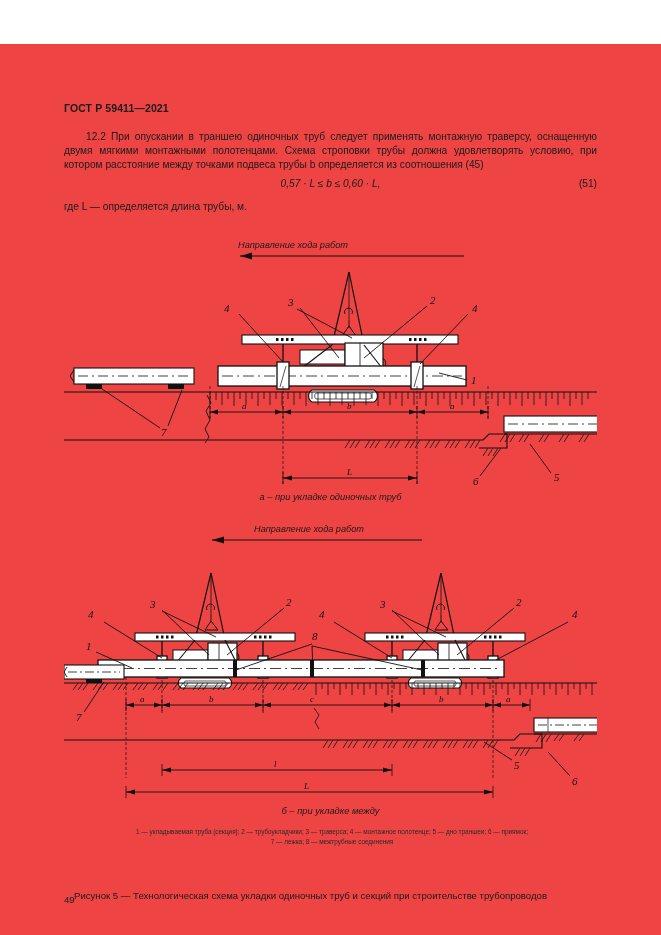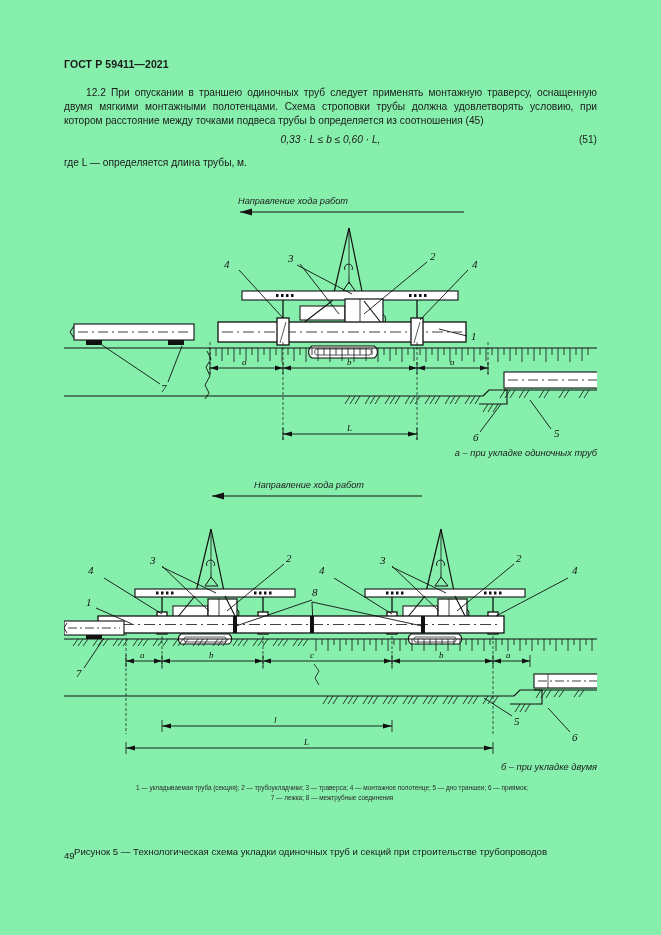--- a/index.html
+++ b/index.html
@@ -11,21 +11,22 @@
     width: 661px;
     height: 935px;
     position: relative;
     font-family: "Liberation Sans", sans-serif;
     color: #1a1a1a;
     overflow: hidden;
   }
   .page {
     position: absolute;
     inset: 0;
-    background: #86efac;
+    background: #ef4444;
+    margin-top: 44px;
   }
   .content {
     position: absolute;
     left: 64px;
     top: 0;
     width: 533px;
     height: 935px;
   }
   
   .doc-header {
@@ -82,21 +83,21 @@
 
   .dir-label {
     position: absolute;
     font-size: 9.2px;
     white-space: nowrap;
     font-style: italic;
   }
   .sub-caption {
     position: absolute;
     left: 0; right: 0;
-    text-align: right;
+    text-align: center;
     font-size: 9.3px;
     font-style: italic;
   }
 
   
   .legend {
     position: absolute;
     top: 783px;
     left: 8px;
     width: 520px;
@@ -131,21 +132,21 @@
  <div class="content">
 
   <div class="doc-header">ГОСТ Р 59411—2021</div>
 
   <div class="body-text">
     <div class="para-indent">
       <span>12.2</span>
       <span>При опускании в траншею одиночных труб следует применять монтажную траверсу, оснащенную двумя мягкими монтажными полотенцами. Схема строповки трубы должна удовлетворять условию, при котором расстояние между точками подвеса трубы b определяется из соотношения (45)</span>
     </div>
     <div class="formula-row">
-      <span class="formula ital">0,33 · L ≤ b ≤ 0,60 · L,</span>
+      <span class="formula ital">0,57 · L ≤ b ≤ 0,60 · L,</span>
       <span class="formula-num">(51)</span>
     </div>
     <div class="where-line">где L — определяется длина трубы, м.</div>
   </div>
 
   <div class="fig" id="fig-a">
     <div class="dir-label" style="left:174px; top:0px;">Направление хода работ</div>
 
     <svg width="533" height="248" viewBox="0 0 533 248">
       <g stroke="#111" fill="none" stroke-width="1">
@@ -707,21 +708,21 @@
 
       <text class="dim" x="76" y="184">a</text>
       <text class="dim" x="145" y="184">b</text>
       <text class="dim" x="246" y="184">c</text>
       <text class="dim" x="375" y="184">b</text>
       <text class="dim" x="442" y="184">a</text>
       <text class="dim" x="210" y="249">l</text>
       <text class="dim" x="240" y="271">L</text>
     </svg>
 
-    <div class="sub-caption" style="top:288px;">б – при укладке двумя</div>
+    <div class="sub-caption" style="top:288px;">б – при укладке между</div>
   </div>
 
   <div class="legend">
     <div>1 —  укладываемая труба (секция); 2 —  трубоукладчики; 3 —  траверса; 4 —  монтажное полотенце; 5 — дно траншеи; 6 — приямок;</div>
     <div>7 — лежка; 8 —  межтрубные соединения</div>
   </div>
 
   <div class="fig-caption">
     <div>Рисунок 5 — Технологическая схема укладки одиночных труб и секций при строительстве трубопроводов</div>
   </div>

